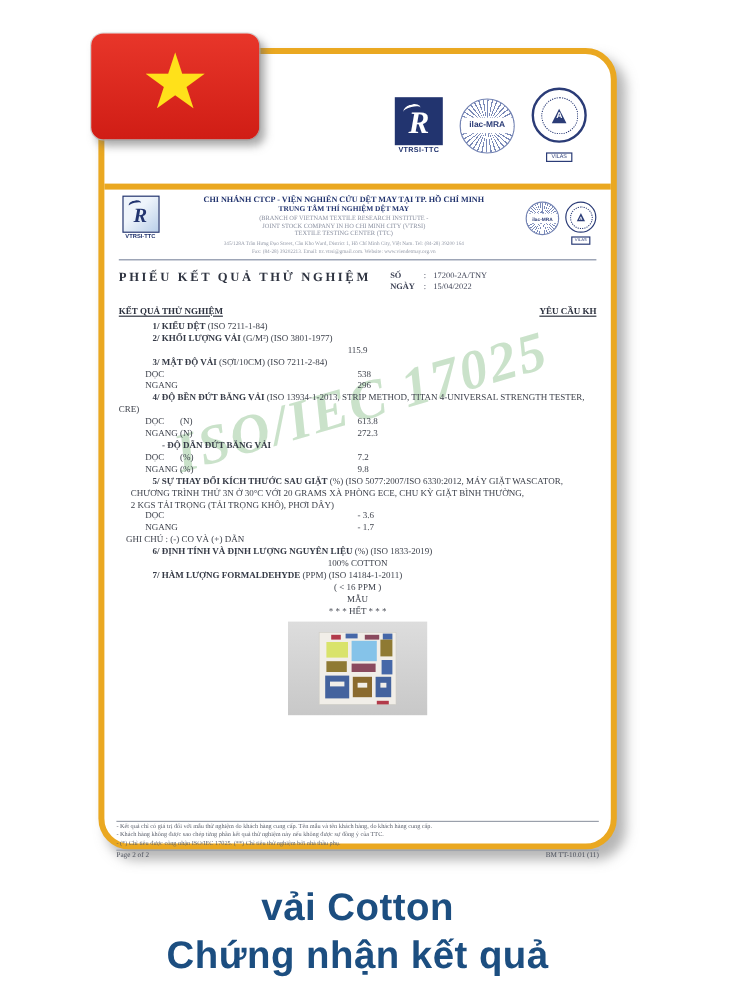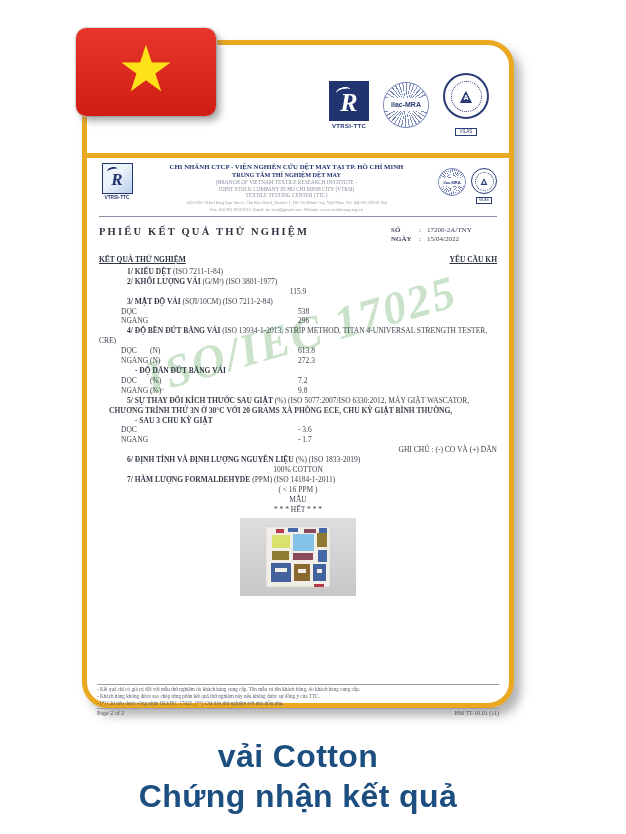--- a/index.html
+++ b/index.html
@@ -66,36 +66,36 @@
              border:1px solid #7383b3;
              background:repeating-conic-gradient(#7a8ab8 0deg 3deg,#ffffff 3deg 10deg);}
   .mini-ilac .ilac-band{top:9px;height:8px;font-size:4px;}
   .mini-boa .boa-circle{width:24px;height:24px;border-width:1.5px;}
   .mini-boa .boa-inner{width:17px;height:17px;}
   .mini-boa .boa-tri{font-size:9px;}
   .mini-boa .boa-a{font-size:4px;}
   .mini-boa .vilas-box{font-size:3.5px;padding:0 2px;line-height:5px;margin-top:1px;}
   .lh-rule{border-bottom:1.2px solid #8590a5;margin-top:3px;}
 
-  .title-row{display:flex;justify-content:space-between;align-items:flex-start;margin-top:9px;}
+  .title-row{display:flex;align-items:flex-start;margin-top:9px;}
   .doc-title{font-size:10.5px;font-weight:bold;letter-spacing:2.2px;color:#2e3340;}
   .no-date{font-size:7px;width:122px;color:#3a3f52;}
   .nd-row{display:flex;line-height:9px;padding-left:16px;}
   .nd-k{width:28px;font-weight:bold;}
   .nd-c{width:8px;}
   .res-head{display:flex;justify-content:space-between;margin-top:11px;}
   .res-head span{font-size:7.5px;font-weight:bold;text-decoration:underline;color:#2e3340;}
 
   .rows{margin-top:3px;}
   .row{position:relative;line-height:9.9px;white-space:pre-wrap;}
   .row b{color:#353a46;margin-left:28px;}
   .row.sub{padding-left:22px;}
   .row.subhead{padding-left:8px;font-weight:bold;}
-  .row.cont{padding-left:10px;font-weight:bold;}
-  .row.note{padding-left:6px;text-align:right;}
+  .row.cont{padding-left:10px;}
+  .row.note{padding-left:6px;}
   .row.center{text-align:center;}
   .row .val{position:absolute;left:50%;}
 
   .photo{width:116px;height:78px;margin:3px auto 0;
          background:linear-gradient(180deg,#dddddd,#c8c8c8);
          display:flex;align-items:center;justify-content:center;}
 
   .doc-foot{position:absolute;left:10px;right:10px;bottom:4px;z-index:1;}
   .foot-rule{border-top:1px solid #9aa0ab;margin-bottom:1px;}
   .footnote{font-size:5.2px;color:#5a5f6b;line-height:7px;}
@@ -211,21 +211,21 @@
           <div class="row sub"><span>DỌC</span><span class="val">538</span></div>
           <div class="row sub"><span>NGANG</span><span class="val">296</span></div>
           <div class="row item"><b>4/ ĐỘ BỀN ĐỨT BĂNG VẢI</b><span> (ISO 13934-1-2013, STRIP METHOD, TITAN 4-UNIVERSAL STRENGTH TESTER, CRE)</span></div>
           <div class="row sub"><span>DỌC       (N)</span><span class="val">613.8</span></div>
           <div class="row sub"><span>NGANG (N)</span><span class="val">272.3</span></div>
           <div class="row subhead"><b>- ĐỘ DÃN ĐỨT BĂNG VẢI</b></div>
           <div class="row sub"><span>DỌC       (%)</span><span class="val">7.2</span></div>
           <div class="row sub"><span>NGANG (%)</span><span class="val">9.8</span></div>
           <div class="row item"><b>5/ SỰ THAY ĐỔI KÍCH THƯỚC SAU GIẶT</b><span> (%) (ISO 5077:2007/ISO 6330:2012, MÁY GIẶT WASCATOR,</span></div>
           <div class="row cont"><span>CHƯƠNG TRÌNH THỬ 3N Ở 30°C VỚI 20 GRAMS XÀ PHÒNG ECE, CHU KỲ GIẶT BÌNH THƯỜNG,</span></div>
-          <div class="row subhead"><b>- SAU 3 CHU KỲ GIẶT</b></div>
+          <div class="row cont"><span>2 KGS TẢI TRỌNG (TẢI TRỌNG KHÔ), PHƠI DÂY)</span></div>
           <div class="row sub"><span>DỌC</span><span class="val">- 3.6</span></div>
           <div class="row sub"><span>NGANG</span><span class="val">- 1.7</span></div>
           <div class="row note"><span>GHI CHÚ : (-) CO VÀ (+) DÃN</span></div>
           <div class="row item"><b>6/ ĐỊNH TÍNH VÀ ĐỊNH LƯỢNG NGUYÊN LIỆU</b><span> (%) (ISO 1833-2019)</span></div>
           <div class="row center">100% COTTON</div>
           <div class="row item"><b>7/ HÀM LƯỢNG FORMALDEHYDE</b><span> (PPM) (ISO 14184-1-2011)</span></div>
           <div class="row center">( &lt; 16 PPM )</div>
           <div class="row center">MẪU</div>
           <div class="row center">* * * HẾT * * *</div>
         </div>

